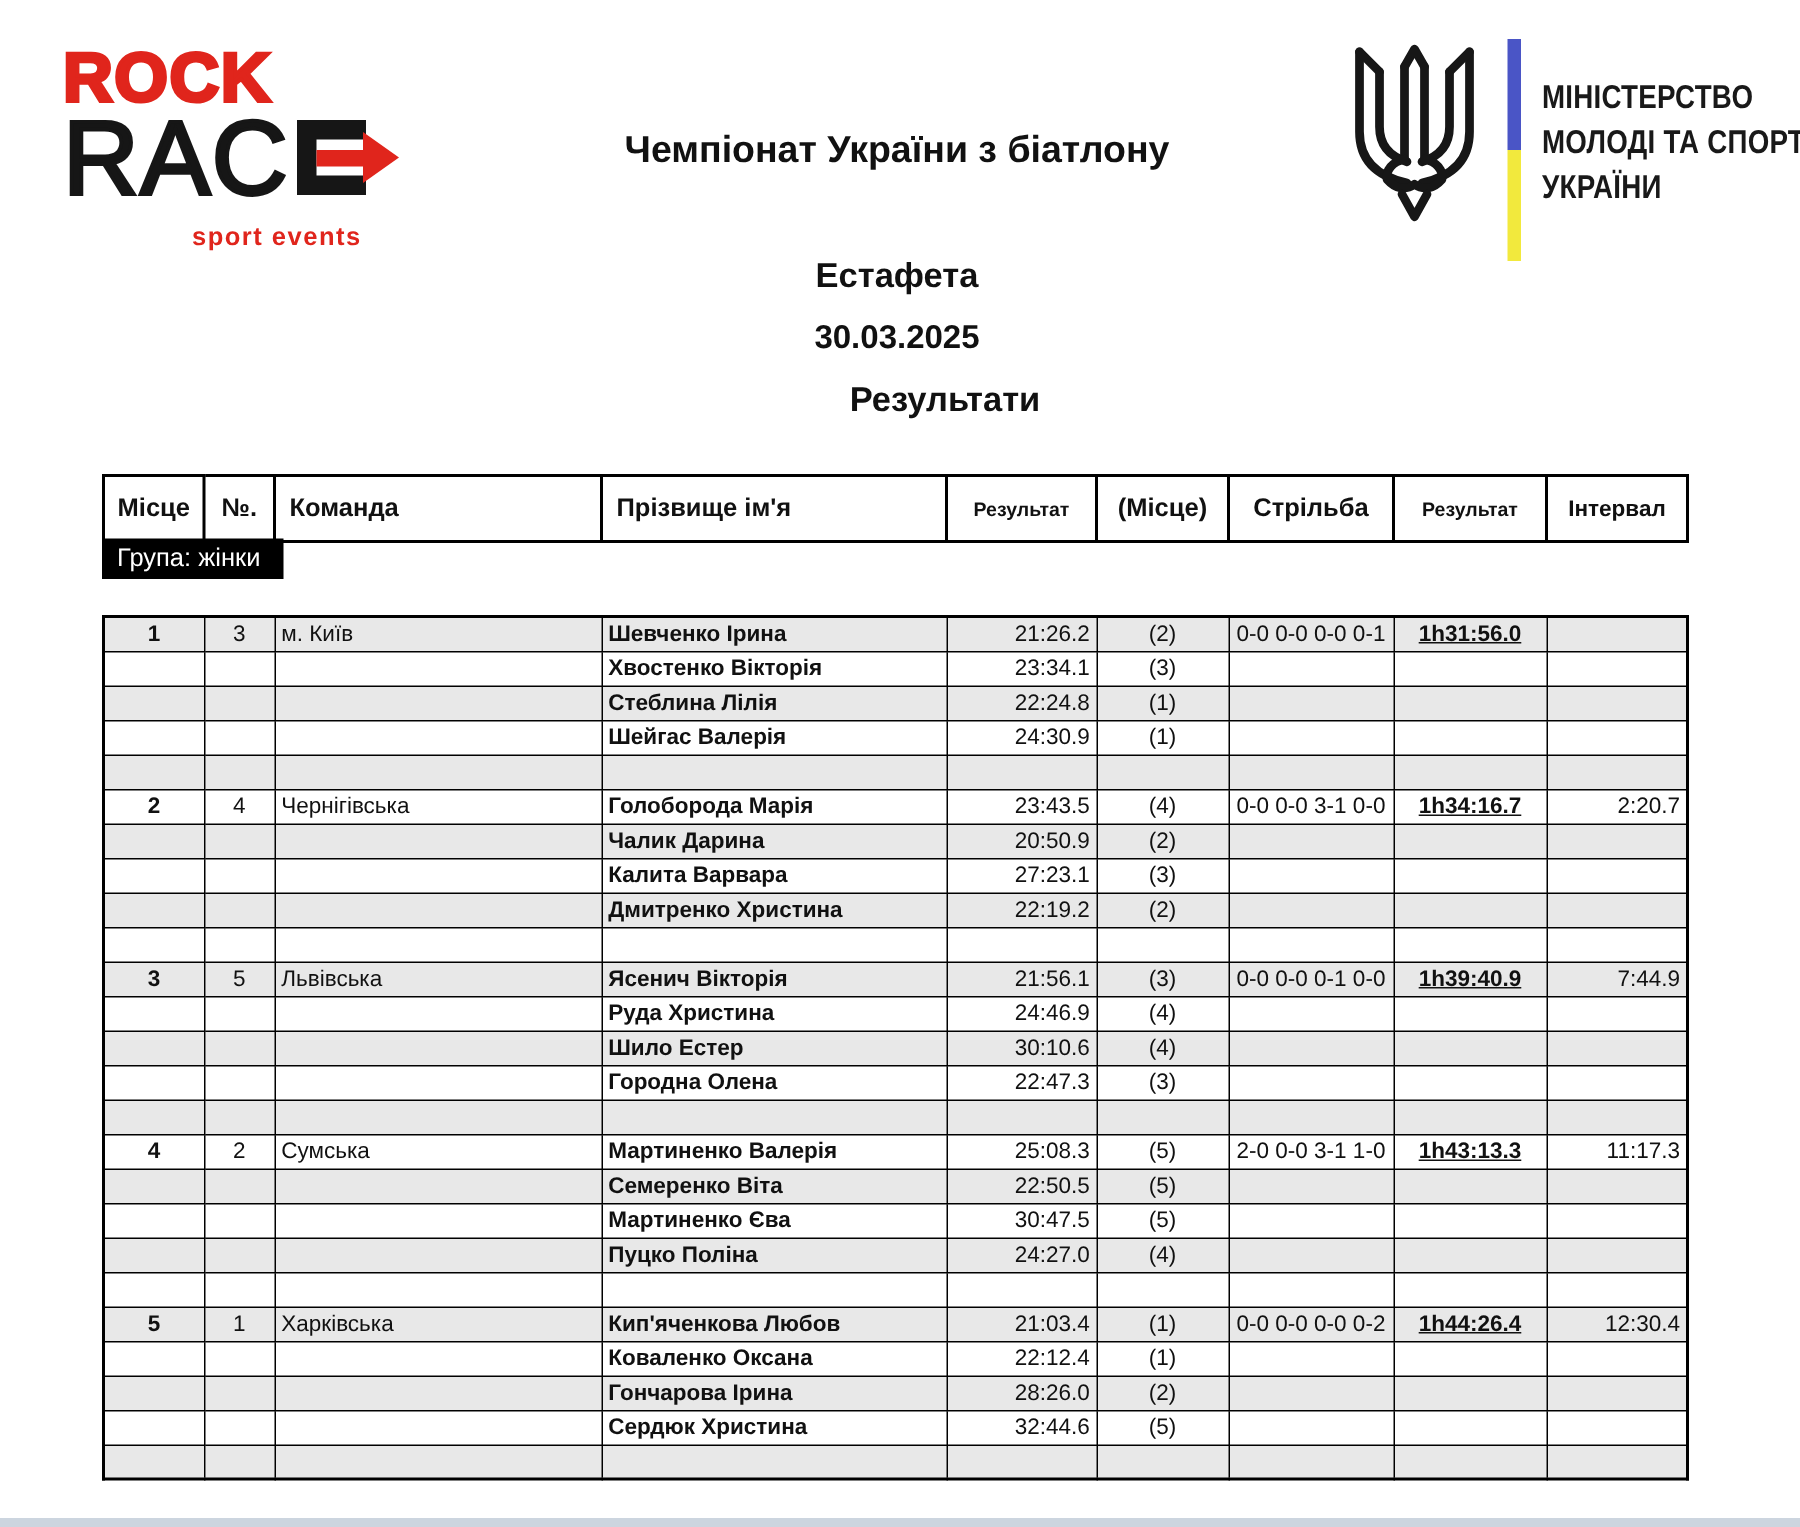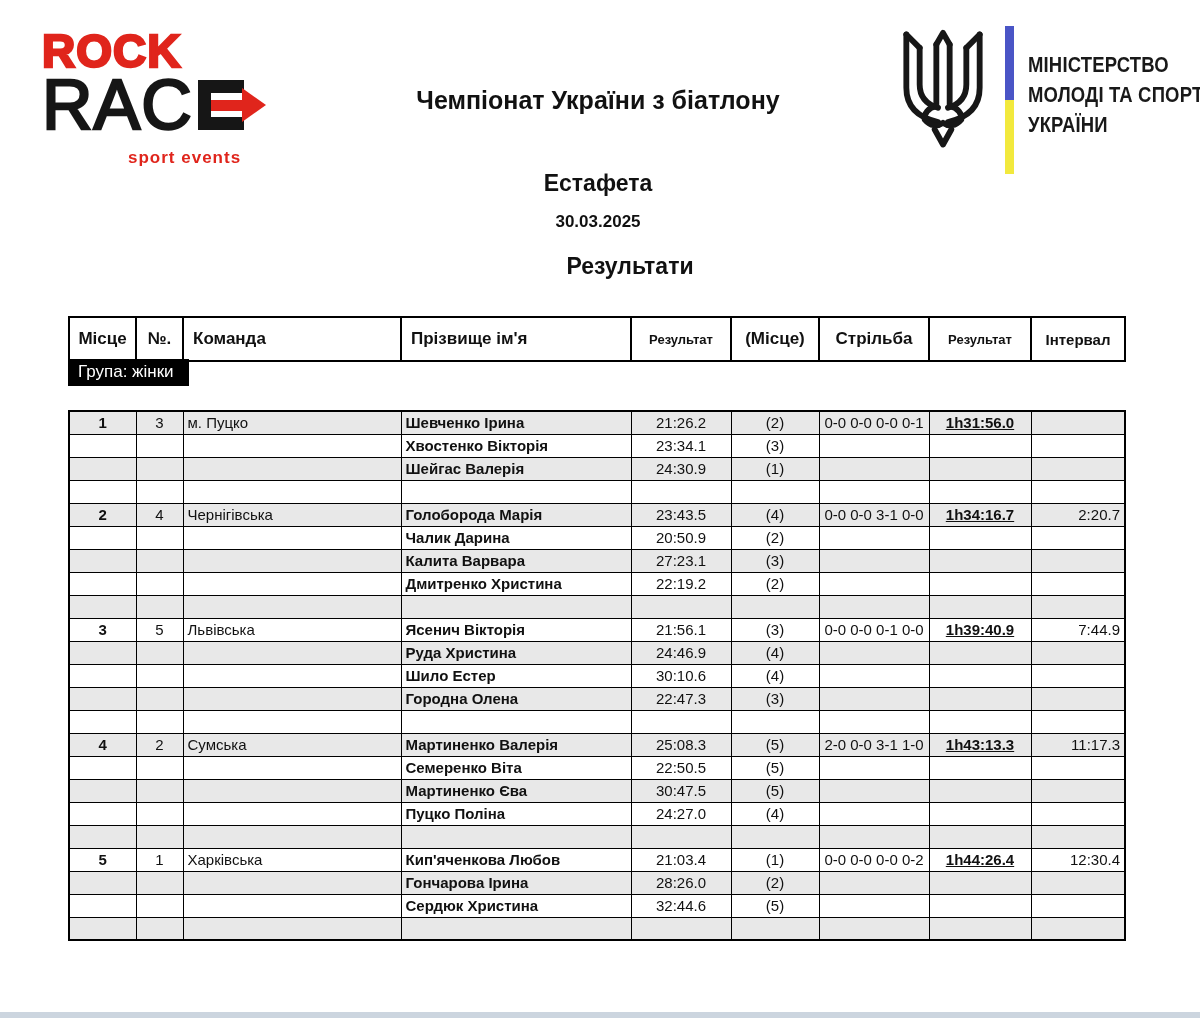--- a/index.html
+++ b/index.html
@@ -52,21 +52,21 @@
   .ministry-text {
     margin:32px 0 0 14px;
     font-size:22px; font-weight:bold; line-height:30px; letter-spacing:0.2px;
     transform:scaleX(0.84); transform-origin:left top; white-space:nowrap; color:#191919;
   }
 
   
   .title-line { position:absolute; left:0; width:1196px; text-align:center; font-weight:bold; }
   .title-championship { top:86px;  font-size:25px; }
   .title-event        { top:170px; font-size:23px; }
-  .title-date         { top:212px; font-size:17px; }
+  .title-date         { top:212px; font-size:22px; }
   .title-results      { top:253px; font-size:23px;margin-left:32px; }
 
   
   .header-table {
     position:absolute; left:68px; top:316px; width:1056px;
     border-collapse:collapse; table-layout:fixed;
   }
   .header-table td {
     border:2px solid #000; height:44px; padding:0 6px;
     font-weight:bold; text-align:center; vertical-align:middle;
@@ -91,21 +91,21 @@
   }
   .body-table td {
     border:1px solid #000; height:23px; padding:0 4px;
     font-size:15px; vertical-align:middle; white-space:nowrap; overflow:hidden;
   }
   .body-table tr:nth-child(odd) td { background:#e8e8e8; }
   .c-place { text-align:center; font-weight:bold; }
   .c-bib   { text-align:center; }
   .c-team  { text-align:left;  padding-left:9px;  }
   .c-name  { text-align:left;  padding-left:9px;  font-weight:bold; }
-  .c-time  { text-align:center; padding-right:15px;margin-top:28px; }
+  .c-time  { text-align:right; padding-right:15px;margin-top:28px; }
   .c-leg   { text-align:center; }
   .c-shoot { text-align:center; font-size:13px; }
   .c-total { text-align:center; font-weight:bold;text-decoration:underline; }
   .c-int   { text-align:right; padding-right:9px; }
 
   
   .scan-edge { position:absolute; left:0; bottom:0; width:100%; height:6px; background:#ccd5df; }
 </style>
 </head>
 <body>
@@ -190,35 +190,46 @@
     <col style="width:100px">
       <col style="width:88px">
       <col style="width:110px">
       <col style="width:102px">
       <col style="width:94px">
   </colgroup>
   <tbody>
       <tr>
         <td class="c-place">1</td>
         <td class="c-bib">3</td>
-        <td class="c-team">м. Пуцко</td>
+        <td class="c-team">м. Київ</td>
         <td class="c-name">Шевченко Ірина</td>
         <td class="c-time">21:26.2</td>
         <td class="c-leg">(2)</td>
         <td class="c-shoot">0-0 0-0 0-0 0-1</td>
         <td class="c-total">1h31:56.0</td>
         <td class="c-int"></td>
       </tr>
       <tr>
         <td class="c-place"></td>
         <td class="c-bib"></td>
         <td class="c-team"></td>
         <td class="c-name">Хвостенко Вікторія</td>
         <td class="c-time">23:34.1</td>
         <td class="c-leg">(3)</td>
+        <td class="c-shoot"></td>
+        <td class="c-total"></td>
+        <td class="c-int"></td>
+      </tr>
+      <tr>
+        <td class="c-place"></td>
+        <td class="c-bib"></td>
+        <td class="c-team"></td>
+        <td class="c-name">Стеблина Лілія</td>
+        <td class="c-time">22:24.8</td>
+        <td class="c-leg">(1)</td>
         <td class="c-shoot"></td>
         <td class="c-total"></td>
         <td class="c-int"></td>
       </tr>
       <tr>
         <td class="c-place"></td>
         <td class="c-bib"></td>
         <td class="c-team"></td>
         <td class="c-name">Шейгас Валерія</td>
         <td class="c-time">24:30.9</td>
@@ -411,20 +422,31 @@
         <td class="c-time">21:03.4</td>
         <td class="c-leg">(1)</td>
         <td class="c-shoot">0-0 0-0 0-0 0-2</td>
         <td class="c-total">1h44:26.4</td>
         <td class="c-int">12:30.4</td>
       </tr>
       <tr>
         <td class="c-place"></td>
         <td class="c-bib"></td>
         <td class="c-team"></td>
+        <td class="c-name">Коваленко Оксана</td>
+        <td class="c-time">22:12.4</td>
+        <td class="c-leg">(1)</td>
+        <td class="c-shoot"></td>
+        <td class="c-total"></td>
+        <td class="c-int"></td>
+      </tr>
+      <tr>
+        <td class="c-place"></td>
+        <td class="c-bib"></td>
+        <td class="c-team"></td>
         <td class="c-name">Гончарова Ірина</td>
         <td class="c-time">28:26.0</td>
         <td class="c-leg">(2)</td>
         <td class="c-shoot"></td>
         <td class="c-total"></td>
         <td class="c-int"></td>
       </tr>
       <tr>
         <td class="c-place"></td>
         <td class="c-bib"></td>

